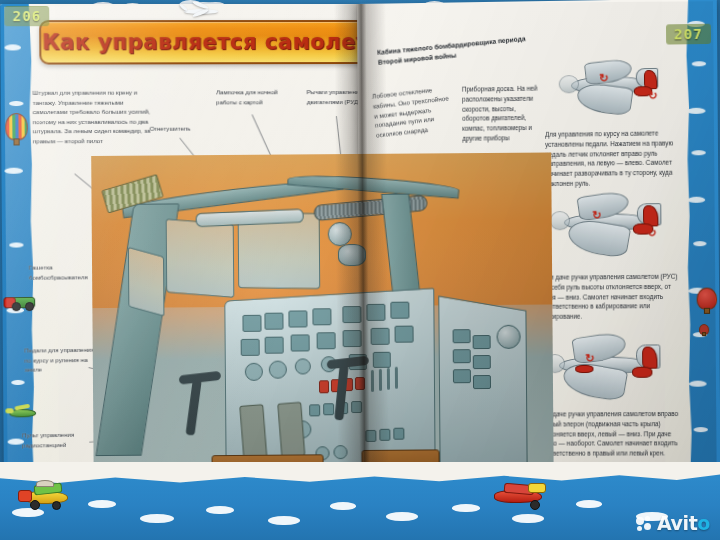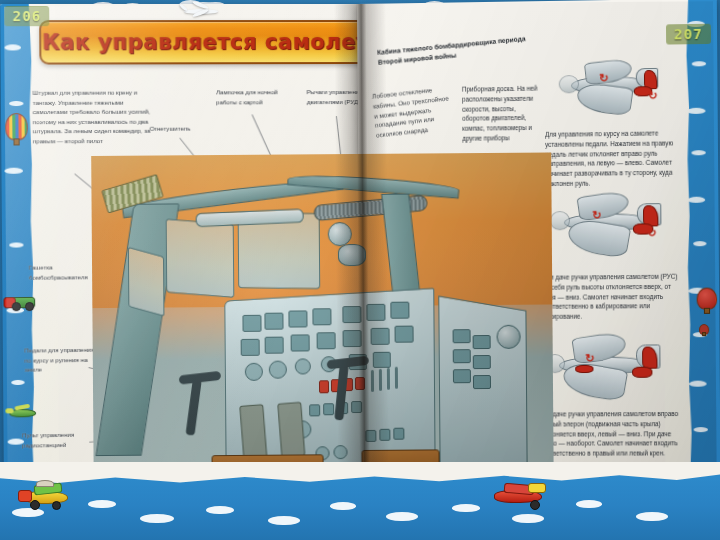--- a/index.html
+++ b/index.html
@@ -480,14 +480,25 @@
     <div class="wh" style="left:34px;bottom:-2px;width:7px;height:7px;border:1px solid #111;"></div>
   </div>
 
   <div class="toy" style="left:490px;bottom:32px;width:58px;height:26px;">
     <div class="fus" style="left:4px;top:8px;width:46px;height:11px;background:linear-gradient(180deg,#e8503a,#b41f12);border:1px solid #771409;"></div>
     <div class="wg" style="left:14px;top:2px;width:28px;height:8px;background:#d8453a;border:1px solid #7c180d;transform:rotate(5deg);"></div>
     <div class="wg" style="left:38px;top:1px;width:16px;height:8px;background:#f2d637;border:1px solid #8a6408;"></div>
     <div class="wh" style="left:40px;bottom:-2px;width:8px;height:8px;border:1px solid #111;"></div>
   </div>
 
+  <div class="avito">
+    <div class="dots">
+      <i style="left:0;top:1px;width:8px;height:8px;"></i>
+      <i style="left:9px;top:0;width:5px;height:5px;"></i>
+      <i style="left:1px;top:10px;width:5px;height:5px;"></i>
+      <i style="left:8px;top:7px;width:7px;height:7px;"></i>
+    </div>
+    <div class="wm">
+      <span>Av</span><span>it</span><b>o</b>
+    </div>
+  </div>
 
 </div>
 
 </body></html>

